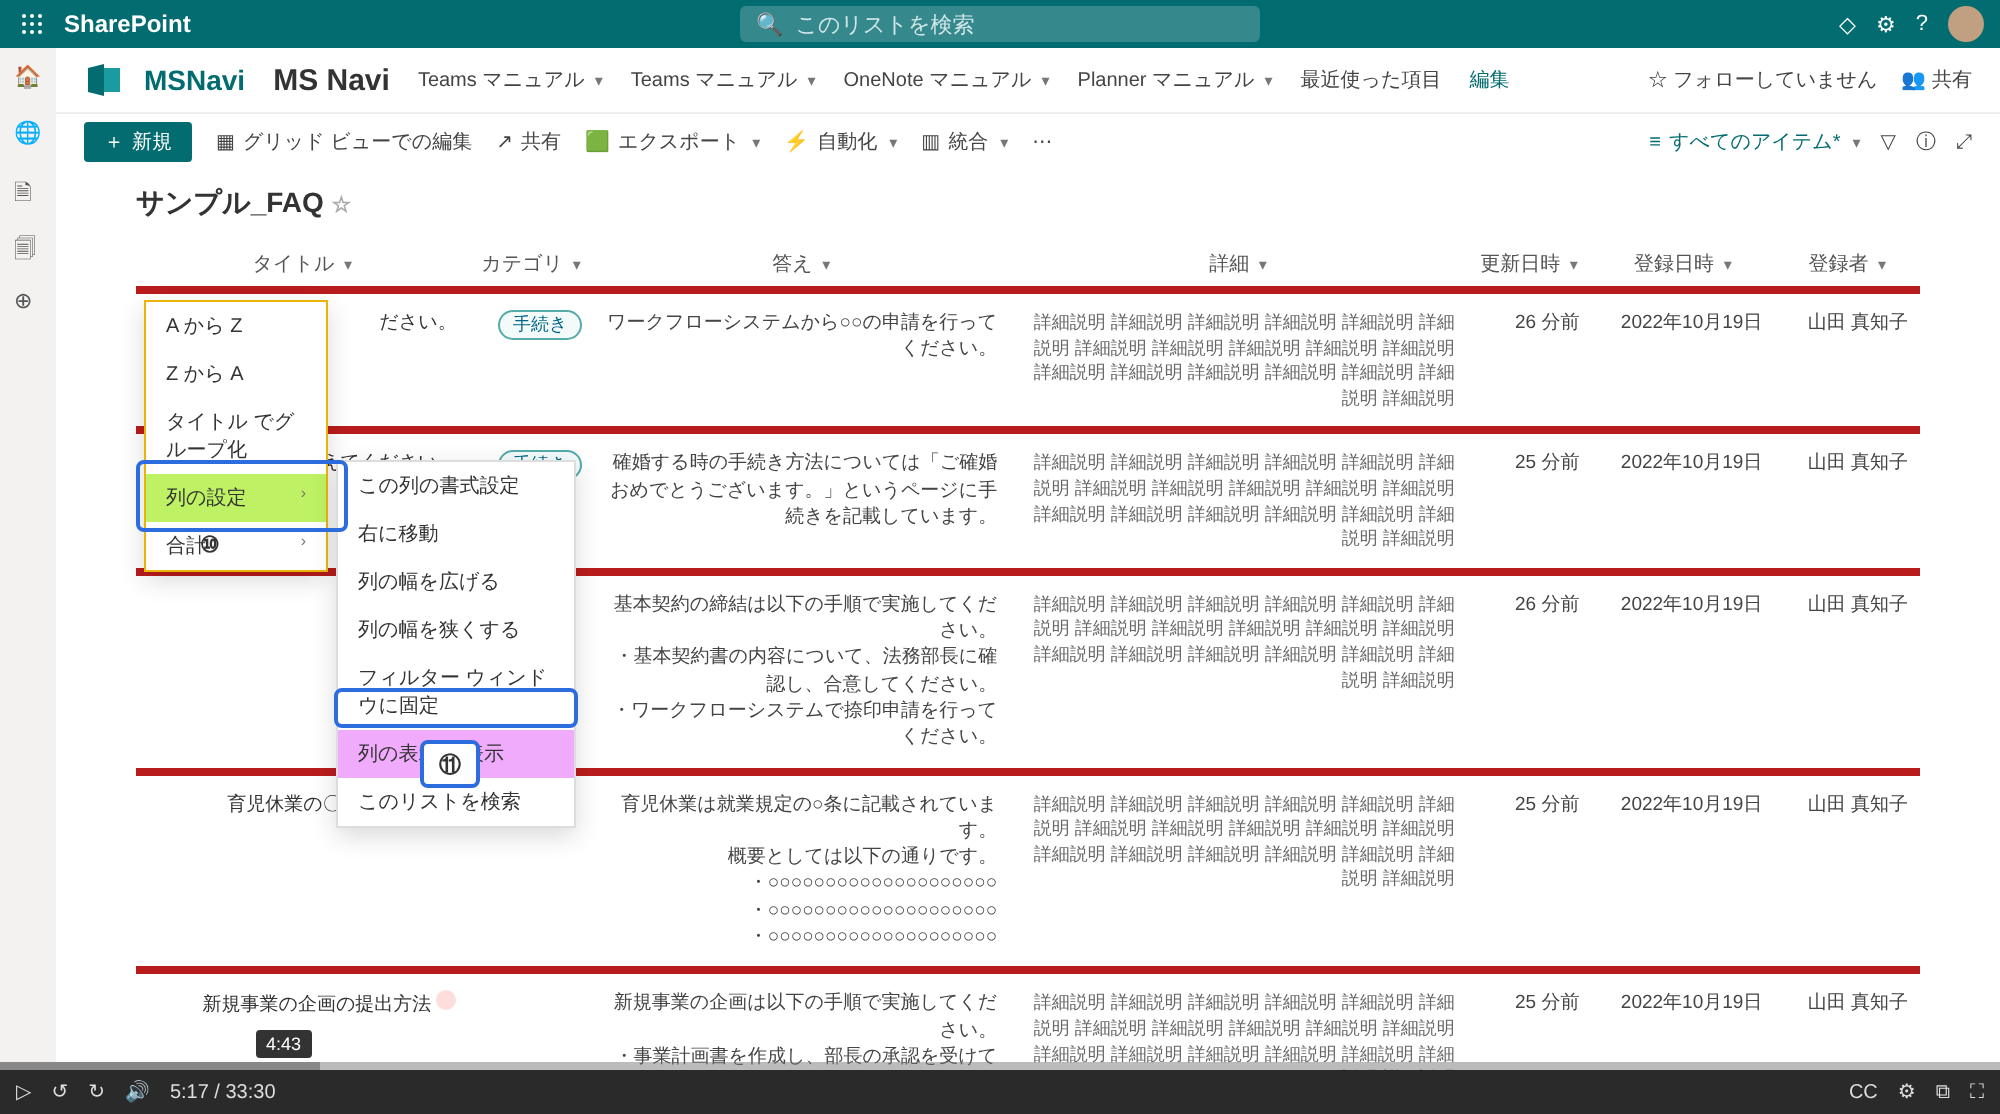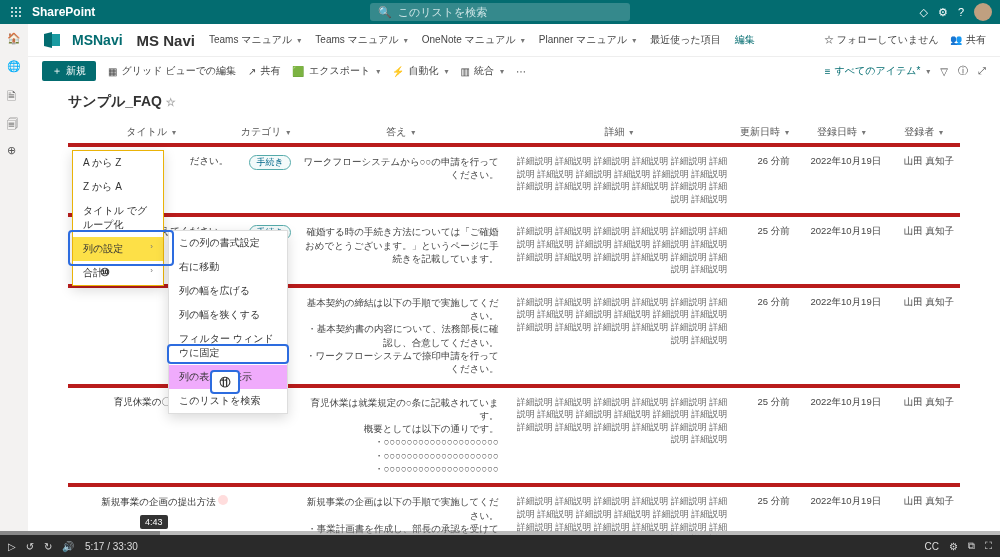--- a/index.html
+++ b/index.html
@@ -39,35 +39,35 @@
   td { vertical-align: top; font-size: 9.5px; padding: 8px 6px; border-top: 4px solid #b91c1c; color: #444; text-align: right; }
   .chev { font-size: 8px; color: #777; margin-left: 2px; }
   .pill { display: inline-block; border: 1px solid #5aa; color: #068; border-radius: 10px; padding: 0 6px; font-size: 9px; background: #f3fafa; }
   .detail-text { color: #666; font-size: 9px; line-height: 1.4; }
   .ans-text { font-size: 9.5px; line-height: 1.4; }
   .title-link { color: #333; }
 
   
   .menu1 { position: absolute; top: 150px; left: 72px; background: #fff; border: 1px solid #eab308; box-shadow: 0 4px 12px rgba(0,0,0,0.15); width: 92px; font-size: 10px; z-index: 10; }
   .menu1 .mi { padding: 5px 10px; cursor: pointer; display: flex; justify-content: space-between; }
-  .menu1 .mi.sel { background: #fde047; }
+  .menu1 .mi.sel { background: #bef264; }
   .menu2 { position: absolute; top: 230px; left: 168px; background: #fff; border: 1px solid #ddd; box-shadow: 0 4px 12px rgba(0,0,0,0.15); width: 120px; font-size: 10px; z-index: 10; }
   .menu2 .mi { padding: 5px 10px; cursor: pointer; }
   .menu2 .mi.hl { background: #f0abfc; }
 
   .callout-10 { position: absolute; border: 2px solid #2d6cdf; border-radius: 4px; left: 68px; top: 230px; width: 106px; height: 36px; z-index: 12; pointer-events: none; }
   .num-10 { position: absolute; left: 100px; top: 266px; font-size: 11px; color: #333; font-weight: 600; z-index: 13; }
   .callout-11 { position: absolute; border: 2px solid #2d6cdf; border-radius: 4px; left: 167px; top: 344px; width: 122px; height: 20px; z-index: 12; pointer-events: none; }
   .num-11 { position: absolute; border: 2px solid #2d6cdf; border-radius: 4px; left: 210px; top: 370px; width: 30px; height: 24px; display: flex; align-items: center; justify-content: center; font-size: 11px; font-weight: 600; z-index: 13; background:#fff; }
 
   
   .player { position: absolute; bottom: 0; left: 0; right: 0; height: 22px; background: #2a2a2a; color: #ddd; display: flex; align-items: center; padding: 0 8px; font-size: 10px; gap: 10px; }
   .progress { position: absolute; bottom: 22px; left: 0; right: 0; height: 4px; background: rgba(120,120,120,0.5); }
   .progress-fill { height: 100%; width: 16%; background: #888; }
-  .tooltip { position: absolute; bottom: 28px; left: 140px; background: #333; color: #fff; font-size: 9px; padding: 2px 5px; border-radius: 2px; }
+  .tooltip { position: absolute; bottom: 28px; left: 128px; background: #333; color: #fff; font-size: 9px; padding: 2px 5px; border-radius: 2px; }
   .pill-badge { display:inline-block; background:#fdd; border-radius:50%; width:10px; height:10px; }
   svg { display: block; }
 </style>
 </head>
 <body>
 
 <div class="suite-bar">
   <span class="waffle">
     <svg width="12" height="12" viewBox="0 0 12 12">
         <g fill="#fff">

